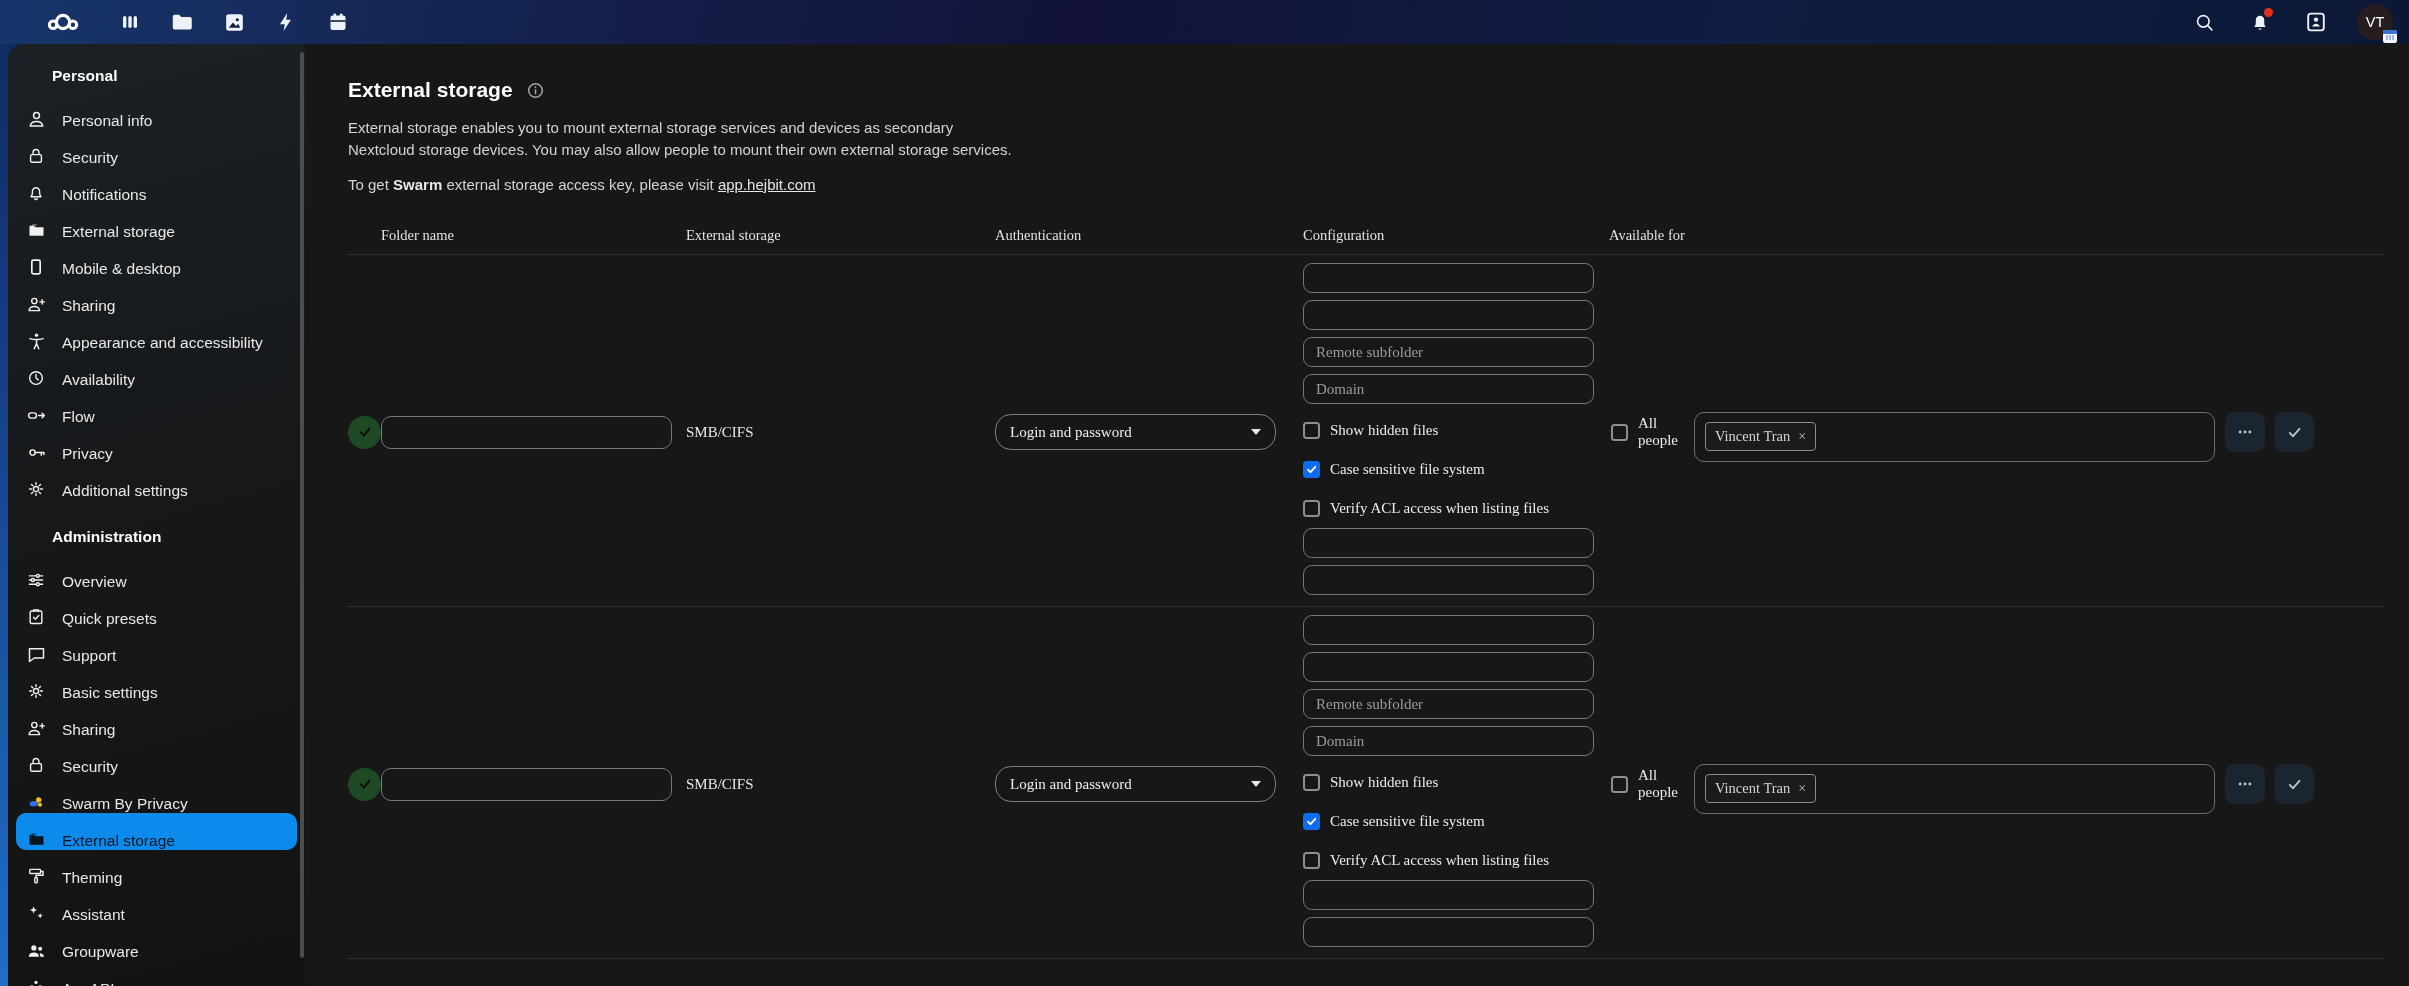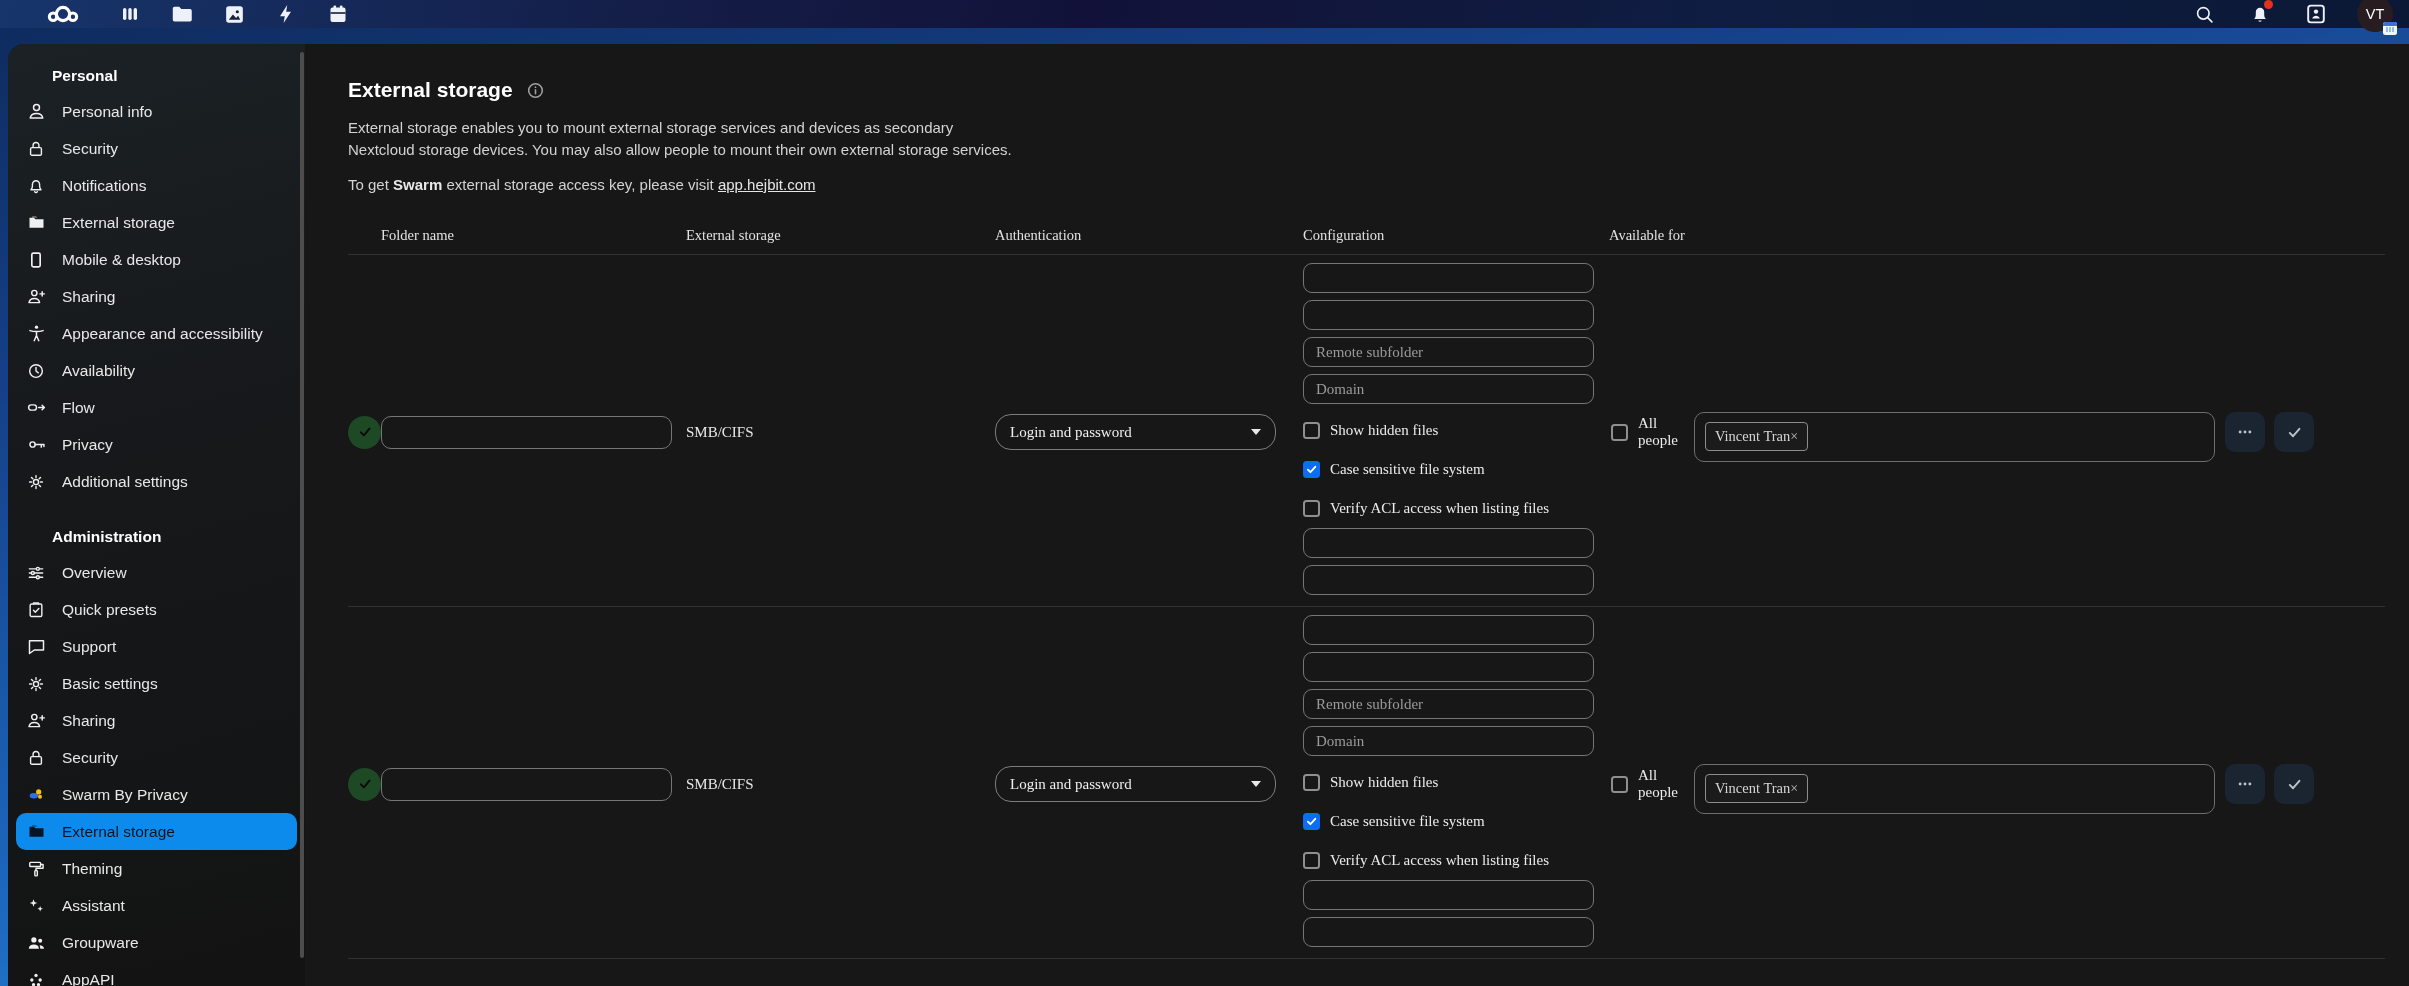--- a/index.html
+++ b/index.html
@@ -6,21 +6,21 @@
   html,body { width:2409px; height:986px; overflow:hidden; }
   body {
     font-family:"Liberation Sans", sans-serif;
     background:linear-gradient(168deg,#0e2a5c 0%,#16428c 28%,#1d67bd 60%,#2e9fe4 100%);
     color:#e6e6e6; font-size:15px;
   }
   svg.st { fill:none; stroke:currentColor; stroke-width:1.7; stroke-linecap:round; stroke-linejoin:round; }
   svg.fl { fill:currentColor; stroke:none; }
 
   
-  .topbar { height:28px; display:flex; align-items:center; padding:0 16px 0 32px;
+  .topbar { height:44px; display:flex; align-items:center; padding:0 16px 0 32px;
     background:linear-gradient(100deg,#17356b 0%,#141f4a 25%,#121239 45%,#0f1d42 72%,#0b1835 100%);justify-content:flex-end; }
   .logo { width:62px; display:flex; justify-content:center; color:#fff; margin-right:22px; cursor:pointer; }
   .appicons { display:flex; align-items:center; gap:24px; }
   .appbtn { width:28px; height:28px; display:flex; align-items:center; justify-content:center; color:#eef2f8; cursor:pointer; }
   .tright { margin-left:auto; display:flex; align-items:center; gap:26px; }
   .tbtn { width:30px; height:30px; display:flex; align-items:center; justify-content:center; color:#eef2f8; position:relative; cursor:pointer; }
   .reddot { position:absolute; top:1px; right:2px; width:9px; height:9px; border-radius:50%; background:#e0321f; }
   .avatar { width:36px; height:36px; border-radius:50%; background:#271c20; color:#fff; display:flex;
     align-items:center; justify-content:center; font-size:14.5px; position:relative; cursor:pointer; }
   .avbadge { position:absolute; right:-4px; bottom:-3px; width:14px; height:13px; background:#f3f6fb;
@@ -32,21 +32,21 @@
   
   .panel { position:absolute; top:44px; left:8px; right:0; bottom:0; background:#171717;
     border-top-left-radius:16px; display:flex; overflow:hidden; }
 
   
   .nav { width:297px; flex:none; padding-top:13px; position:relative;
     background:linear-gradient(165deg,#1b2125 0%,#16181a 45%,#131313 100%); }
   .nav-scrollbar { position:absolute; top:8px; bottom:28px; right:1px; width:4px; border-radius:2px; background:#4d4d4d; }
   .nav-heading { padding:10px 12px 8px 44px; font-weight:bold; font-size:15.5px; color:#fff; }
   .nav-heading.admin { margin-top:18px; }
-  .nav-item { display:flex; align-items:center; gap:15px; height:37px; margin:0 8px; padding:0 8px 0 9px;
+  .nav-item { display:flex; align-items:flex-end; gap:15px; height:37px; margin:0 8px; padding:0 8px 0 9px;
     border-radius:10px; cursor:pointer; color:#f0f0f0; }
   .nav-item .nicon { width:22px; height:22px; display:flex; align-items:center; justify-content:center; }
   .nav-item .nlabel { font-size:15.5px; color:#e8e8e8; white-space:nowrap; }
   .nav-item.active { background:#0d8bec; }
   .nav-item.active .nlabel, .nav-item.active .nicon { color:#0a1420; }
 
   
   .main { flex:1; padding:34px 24px 0 43px; overflow:hidden; }
   .title-row { display:flex; align-items:center; gap:13px; }
   h1.page-title { font-size:21px; color:#fff; font-weight:bold; }
@@ -79,21 +79,21 @@
   .cbrow { display:flex; align-items:center; gap:10px; margin:11px 0; cursor:pointer; width:fit-content; }
   .cb { width:17px; height:17px; border:2px solid #8f8f8f; border-radius:3.5px; display:flex;
     align-items:center; justify-content:center; background:transparent; flex:none; }
   .cb svg { display:none; width:13px; height:13px; }
   .cb.checked { background:#0c6cf2; border-color:#0c6cf2; }
   .cb.checked svg { display:block; }
   .cblabel { font-size:15px; color:#ececec; }
   .availcol { display:flex; flex-direction:row; padding-left:1px; }
   .chipbox { margin-top:9px; margin-left:4px; width:590px; height:50px; border:1px solid #6e6e6e;
     border-radius:10px; display:flex; align-items:center; padding:0 10px; }
-  .chip { display:flex; align-items:center; border:1px solid #8d8d8d; border-radius:4px;
+  .chip { display:flex; align-items:center; gap:8px; border:1px solid #8d8d8d; border-radius:4px;
     padding:5px 9px; font-size:14.5px; color:#d6d6d6; background:rgba(255,255,255,0.02); }
   .chip-x { color:#bdbdbd; cursor:pointer; font-size:14px; }
   .actions { display:flex; gap:9px; padding-left:10px; }
   .abtn { width:40px; height:40px; border:none; border-radius:10px; background:#1b2431; color:#bcc3ca;
     display:flex; align-items:center; justify-content:center; cursor:pointer; }
 </style>
 </head>
 <body>
 
 <div class="topbar">

